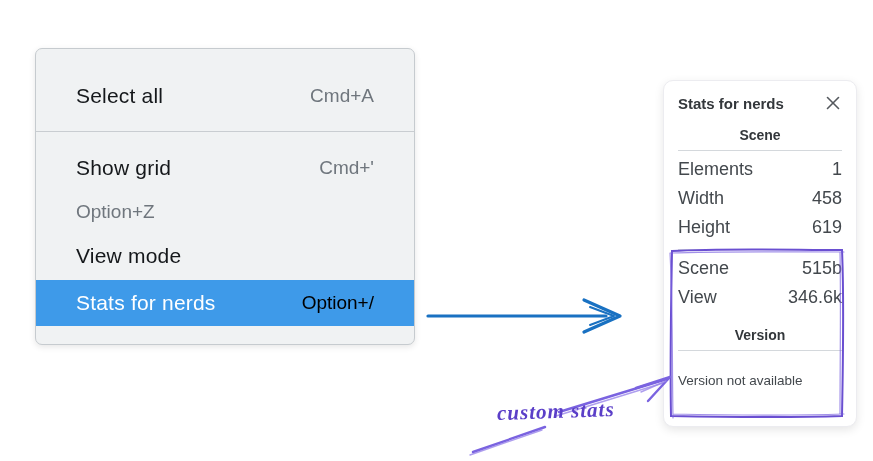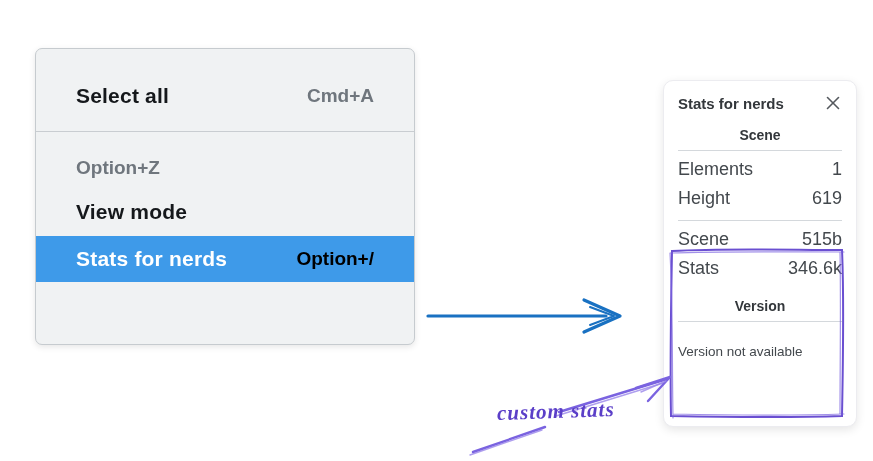--- a/index.html
+++ b/index.html
@@ -25,21 +25,20 @@
     padding-top: 12px;
     overflow: hidden;
   }
   .menu-item {
     display: flex;
     align-items: center;
     justify-content: space-between;
     padding: 0 40px;
     height: 44px;
     cursor: default;
-    font-weight: bold;
   }
   .menu-item.first { height: 70px; }
   .menu-item .label {
     font-size: 21px;
     color: #15181b;
     letter-spacing: 0.2px;
   }
   .menu-item .shortcut {
     font-size: 19px;
     color: #6f767d;
@@ -151,20 +150,24 @@
 <div class="canvas">
 
   <div class="context-menu">
     <div class="menu-item first">
       <span class="label">Select all</span>
       <span class="shortcut">Cmd+A</span>
     </div>
     <div class="menu-separator"></div>
     <div class="menu-gap"></div>
     <div class="menu-item">
+      <span class="label">Show grid</span>
+      <span class="shortcut">Cmd+'</span>
+    </div>
+    <div class="menu-item">
       <span class="shortcut">Option+Z</span>
     </div>
     <div class="menu-item">
       <span class="label">View mode</span>
     </div>
     <div class="menu-item highlighted">
       <span class="label">Stats for nerds</span>
       <span class="shortcut">Option+/</span>
     </div>
   </div>
@@ -187,33 +190,37 @@
     </div>
 
     <div>
       <div class="section-heading">Scene</div>
       <div class="section-hr"></div>
       <div class="stat-row">
         <span>Elements</span>
         <span>1</span>
       </div>
       <div class="stat-row">
+        <span>Width</span>
+        <span>458</span>
+      </div>
+      <div class="stat-row">
         <span>Height</span>
         <span>619</span>
       </div>
     </div>
 
     <div>
       <div class="section-hr"></div>
       <div class="stat-row">
         <span>Scene</span>
         <span>515b</span>
       </div>
       <div class="stat-row">
-        <span>Stats</span>
+        <span>View</span>
         <span>346.6k</span>
       </div>
     </div>
 
     <div>
       <div class="section-heading">Version</div>
       <div class="section-hr"></div>
       <div class="version-note">Version not available</div>
     </div>
   </div>

